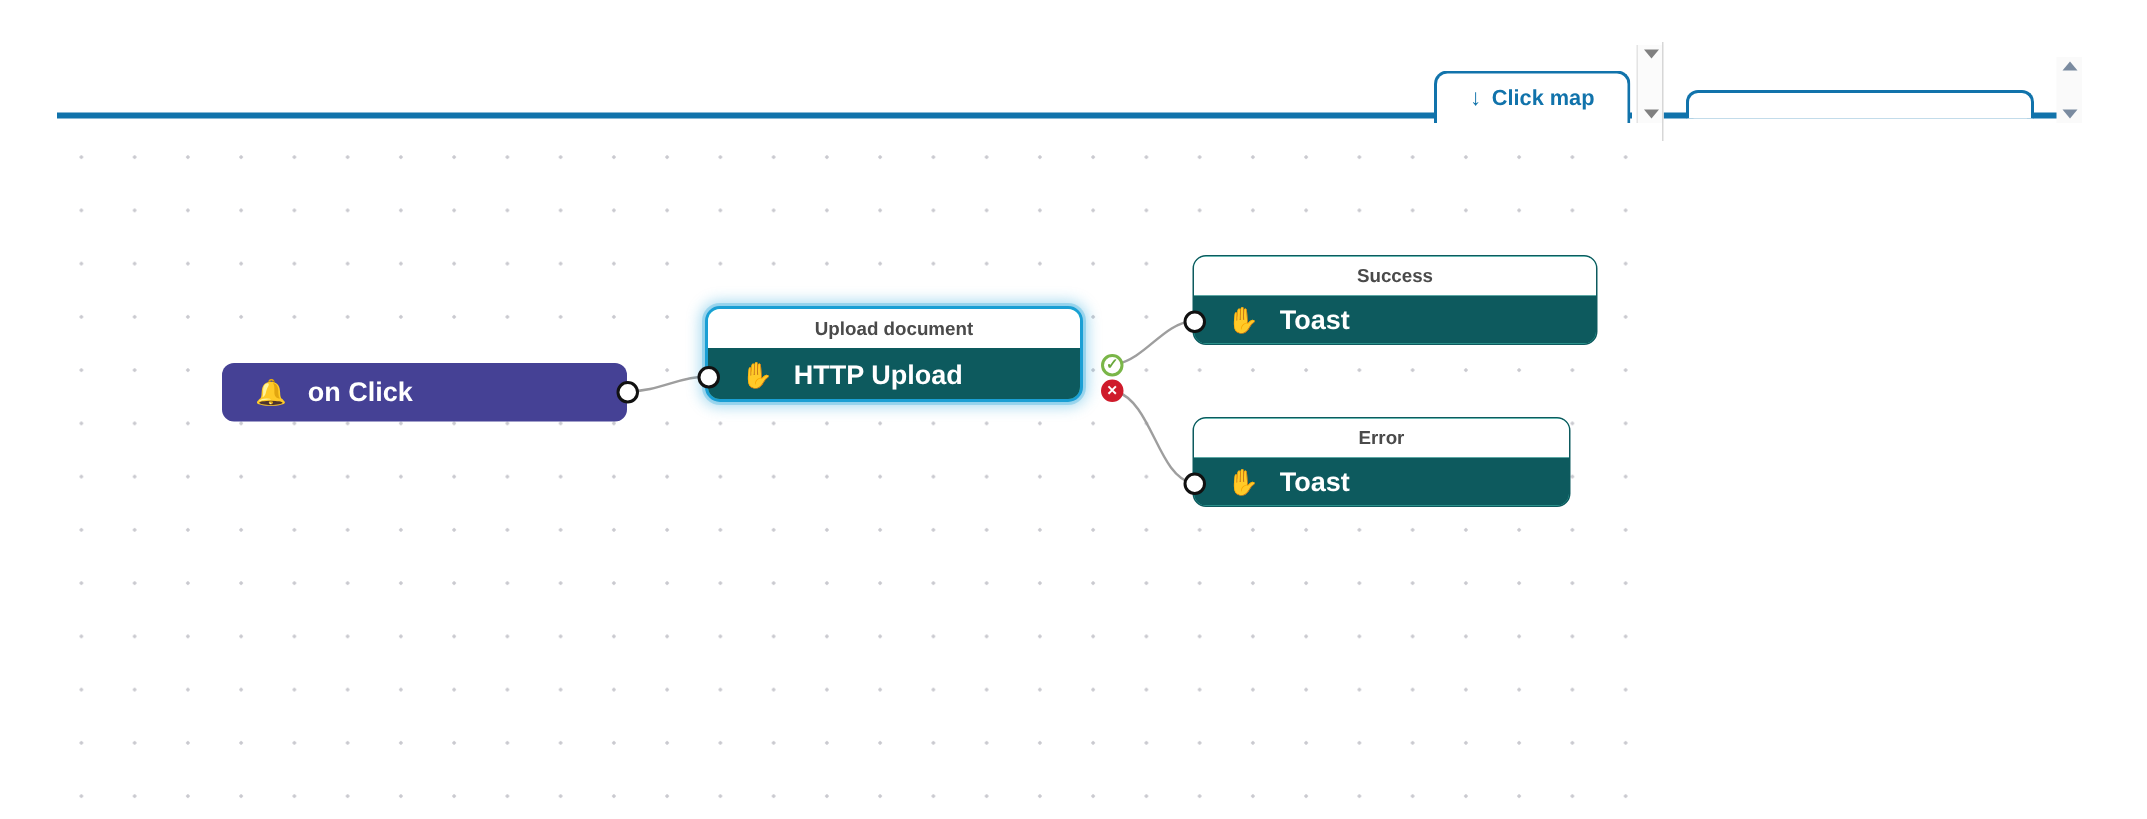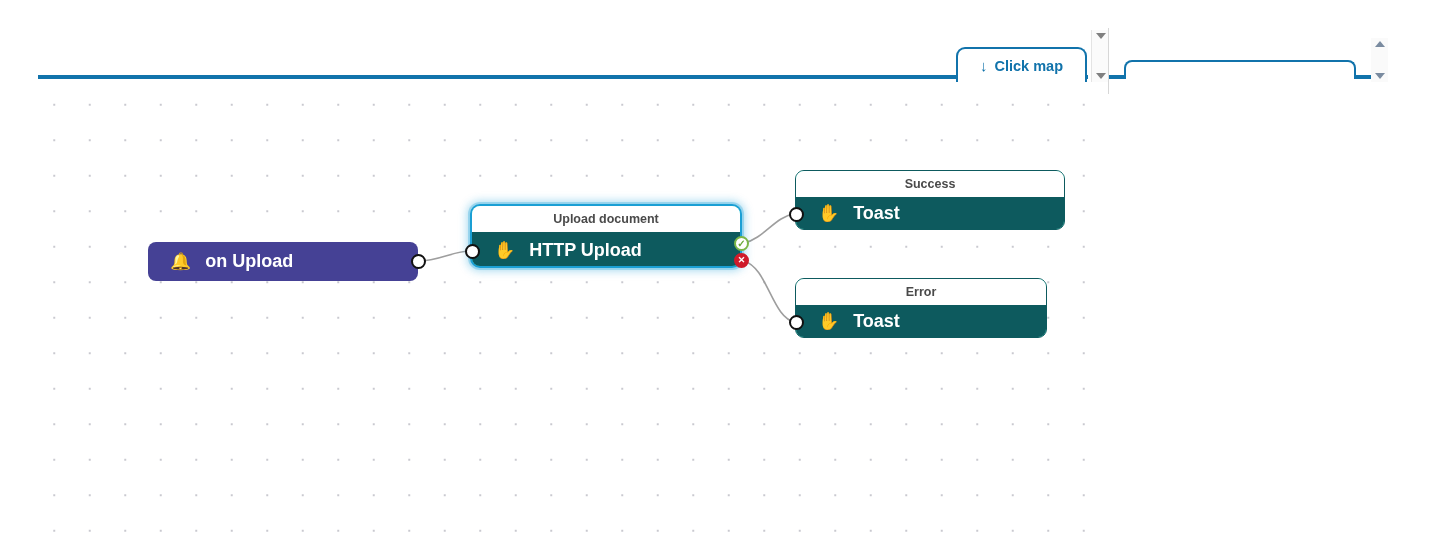--- a/index.html
+++ b/index.html
@@ -67,21 +67,21 @@
   }
   .node-head{
     height:26px;background:#fff;color:#4a4a4a;
     font-size:12.5px;font-weight:bold;
     display:flex;align-items:center;justify-content:center;
   }
   .node-body{
     background:#0d5a5e;color:#fff;font-size:18px;font-weight:bold;
     display:flex;align-items:center;gap:14px;padding-left:22px;box-sizing:border-box;
   }
-  .node-http{left:470px;top:204px;width:272px;height:64px;}
+  .node-http{left:470px;top:204px;width:252px;height:64px;}
   .node-http .node-body{height:36px;}
   .node-http.selected{
     border:2px solid #1a9fd4;border-radius:10px;
     box-shadow:0 0 0 2px rgba(30,160,215,.28), 0 0 9px 3px rgba(30,160,215,.38);
   }
   .node-toast-s{left:795px;top:170px;width:270px;height:60px;}
   .node-toast-e{left:795px;top:278px;width:252px;height:60px;}
   .node-toast-s .node-body,.node-toast-e .node-body{height:32px;}
 
   
@@ -128,21 +128,21 @@
     <div class="canvas-grid"></div>
 
     <svg class="edges">
       <path d="M418,261 C440,261 452,251 471,251" stroke="#9e9e9e" stroke-width="1.6" fill="none"></path>
       <path d="M744,243 C765,238 775,216 795,214" stroke="#9e9e9e" stroke-width="1.6" fill="none"></path>
       <path d="M744,261 C768,268 772,318 795,322" stroke="#9e9e9e" stroke-width="1.6" fill="none"></path>
     </svg>
 
     <div class="node node-simple node-trigger">
       <span class="node-icon">🔔</span>
-      <span>on Upload</span>
+      <span>on Click</span>
     </div>
 
     <div class="node node-box node-http selected">
       <div class="node-head">Upload document</div>
       <div class="node-body">
         <span class="node-icon">✋</span>
         <span>HTTP Upload</span>
       </div>
     </div>
 

